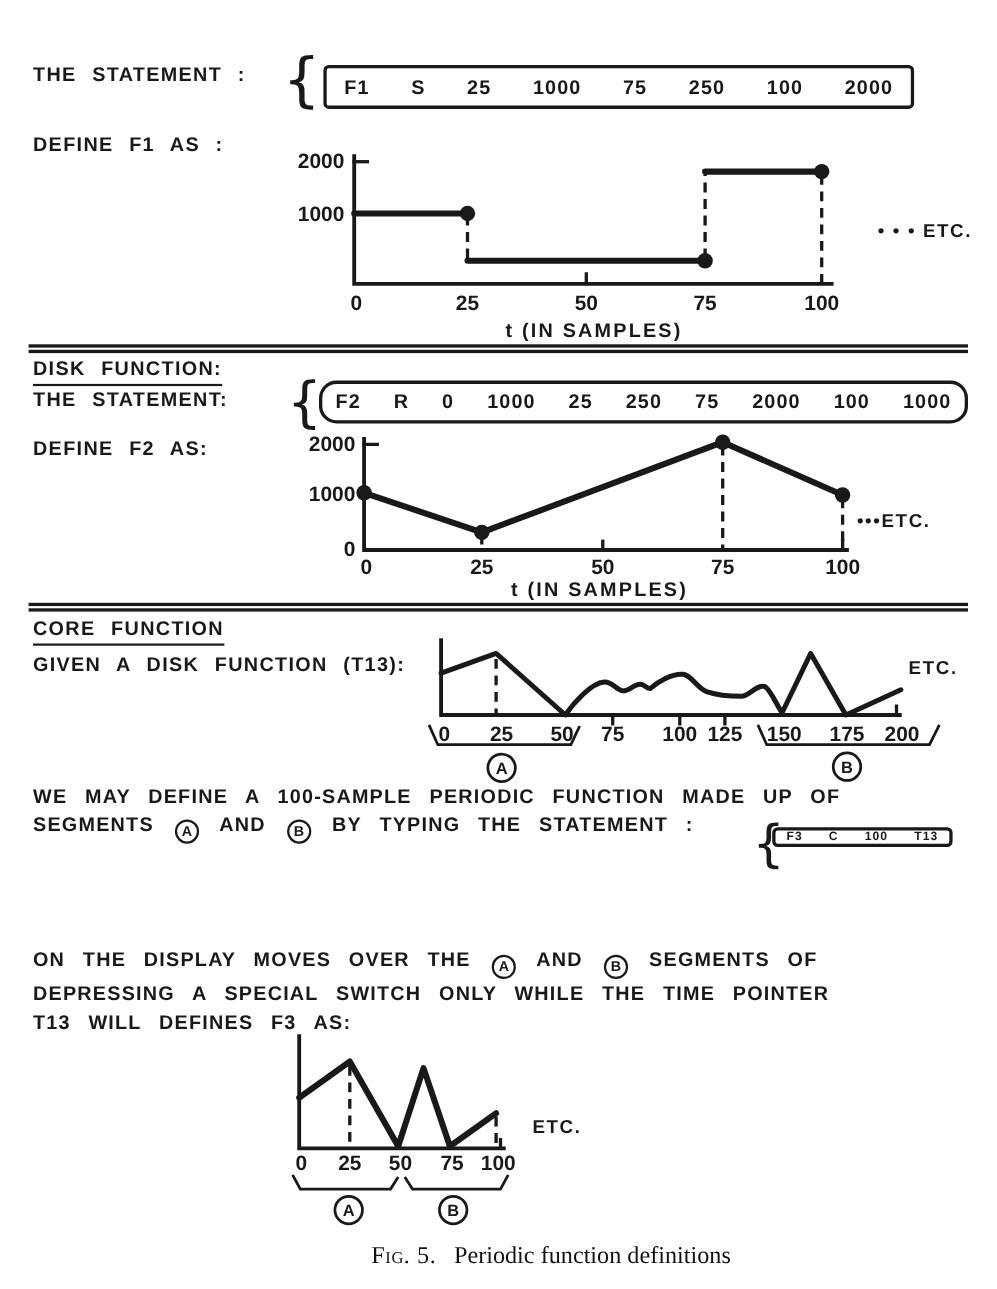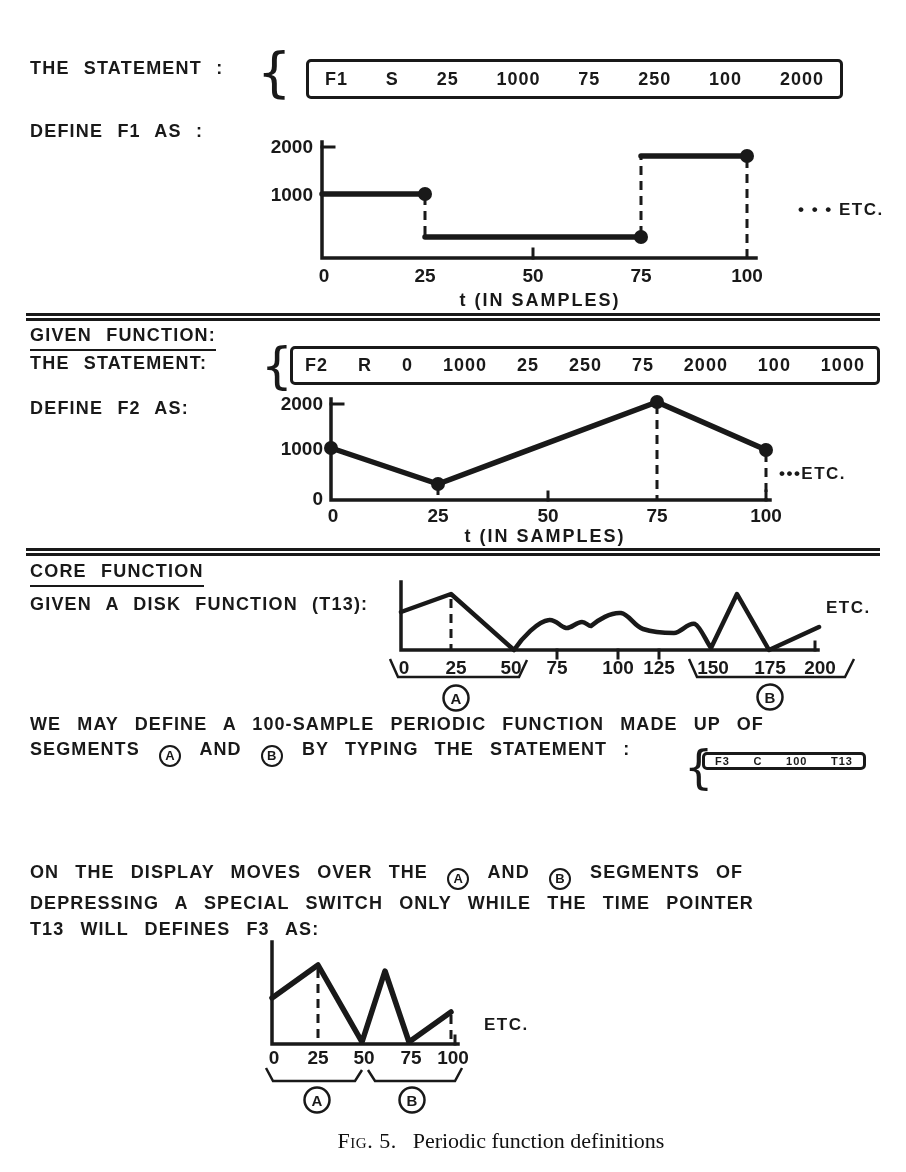--- a/index.html
+++ b/index.html
@@ -37,40 +37,40 @@
   .cir{stroke:#191919;stroke-width:2.5;fill:none;}
   .dot{fill:#191919;stroke:none;}
 </style>
 </head>
 <body>
 
 <div class="page">
 
   <div class="lbl" style="left:30px;top:58px;">THE STATEMENT :</div>
   <div class="brace" style="left:257px;top:46px;font-size:54px;">{</div>
-  <div class="stmt-box" style="left:306px;top:59px;width:537px;height:40px;">
+  <div class="stmt-box" style="left:294px;top:59px;width:537px;height:40px;">
     <span>F1</span>
     <span>S</span>
     <span>25</span>
     <span>1000</span>
     <span>75</span>
     <span>250</span>
     <span>100</span>
     <span>2000</span>
   </div>
   <div class="lbl" style="left:30px;top:121px;">DEFINE F1 AS :</div>
 
   <div class="sep" style="top:313px;"></div>
 
   <div class="lbl" style="left:30px;top:325px;">
-    <span class="uline">GIVEN FUNCTION:</span>
+    <span class="uline">DISK FUNCTION:</span>
   </div>
   <div class="lbl" style="left:30px;top:353px;">THE STATEMENT:</div>
   <div class="brace" style="left:261px;top:341px;font-size:50px;">{</div>
-  <div class="stmt-box" style="left:290px;top:346px;width:590px;height:39px;padding:0 12px;">
+  <div class="stmt-box" style="left:290px;top:346px;width:590px;height:39px;padding:0 12px;border-radius:16px;">
     <span>F2</span>
     <span>R</span>
     <span>0</span>
     <span>1000</span>
     <span>25</span>
     <span>250</span>
     <span>75</span>
     <span>2000</span>
     <span>100</span>
     <span>1000</span>

